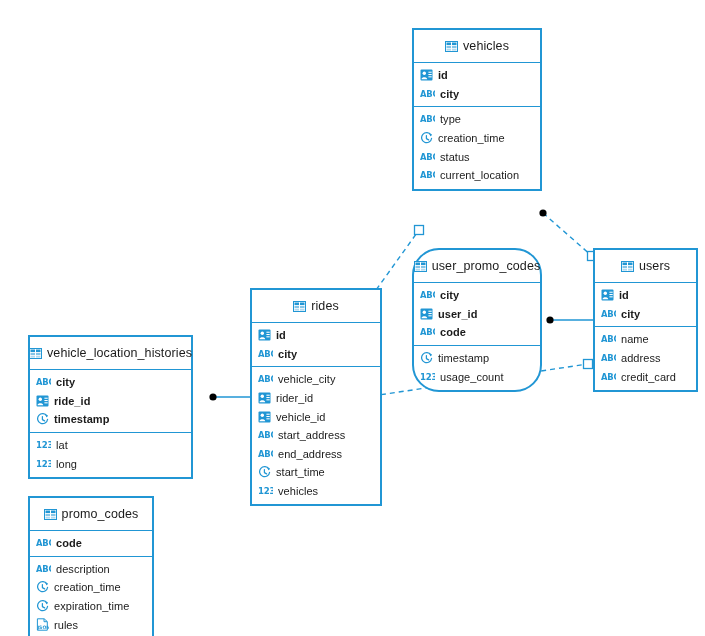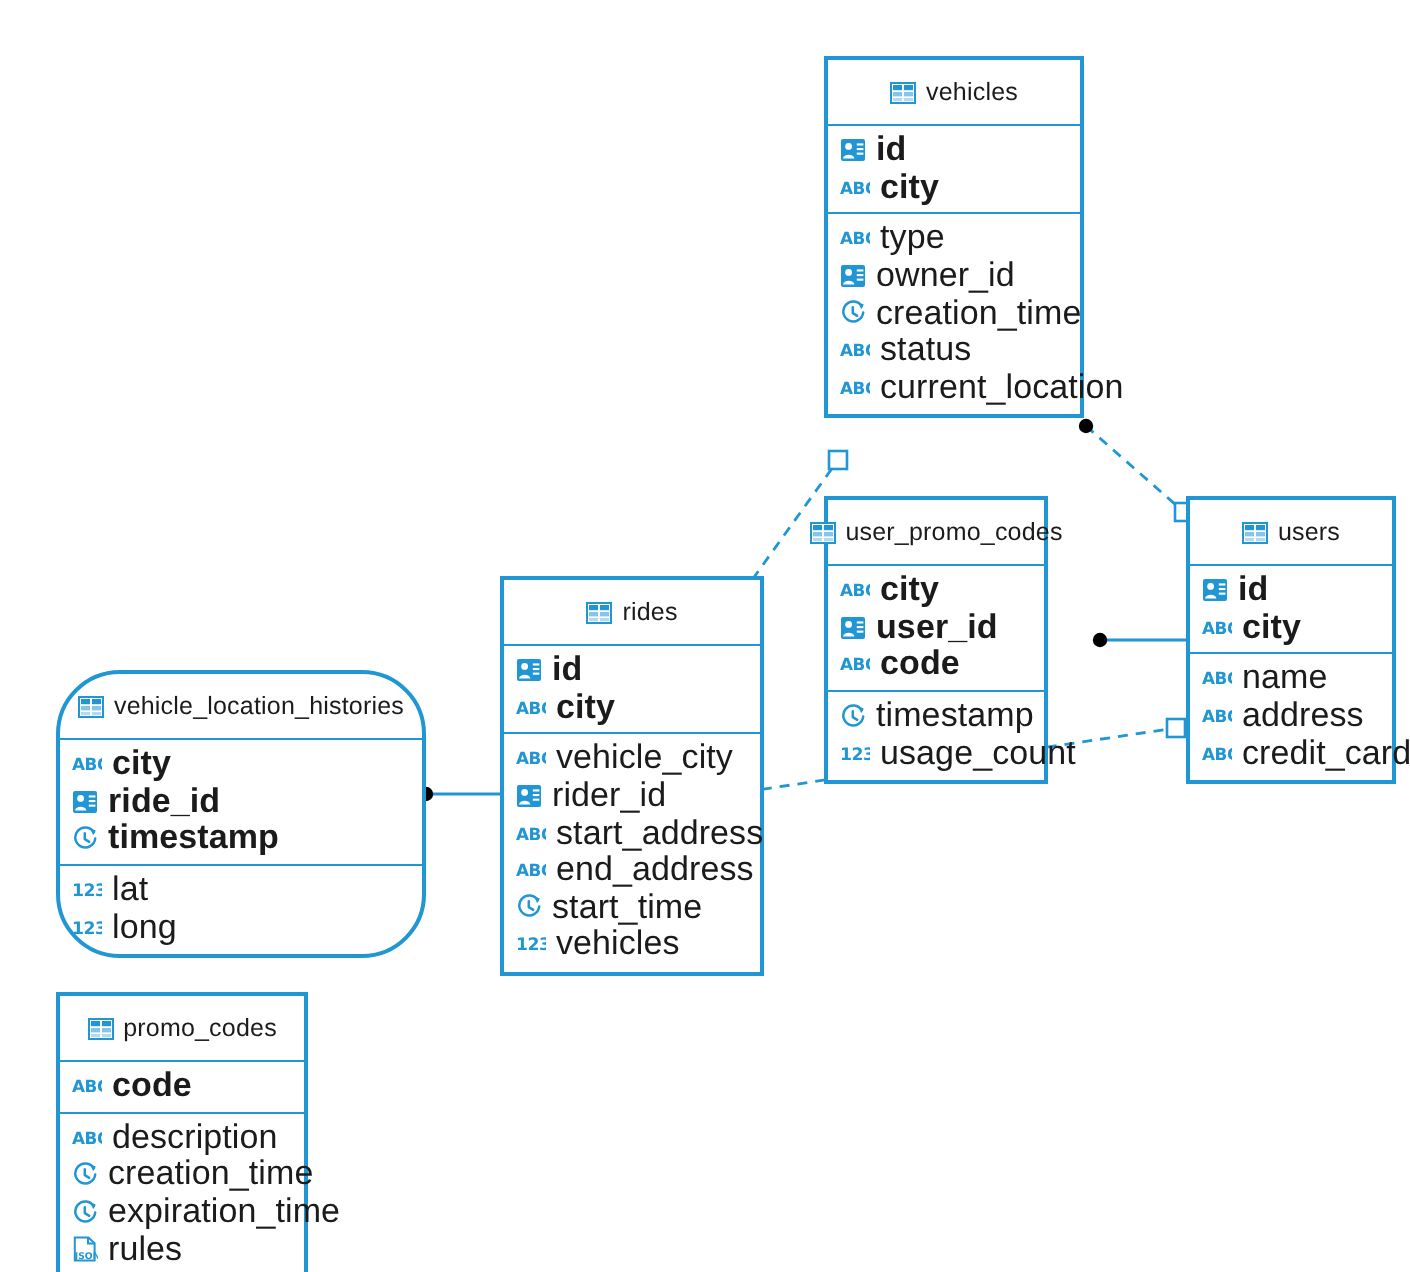--- a/index.html
+++ b/index.html
@@ -29,21 +29,21 @@
   }
   .tbl-title{
     font-size:12.5px;color:#1b1b1b;white-space:nowrap;letter-spacing:.1px;
   }
   .pk-section{border-bottom:1px solid #2196d4;padding:3px 0 3px 0;}
   .col-section{padding:3px 0 4px 0;}
   .col-row{
     display:flex;align-items:center;gap:5px;
     height:18.6px;padding:0 6px;box-sizing:border-box;
   }
-  .col-name{font-size:17px;color:#1b1b1b;white-space:nowrap;letter-spacing:.05px;}
+  .col-name{font-size:11px;color:#1b1b1b;white-space:nowrap;letter-spacing:.05px;}
   .col-row.pk .col-name{font-weight:bold;}
 
   
   .ico{flex:0 0 auto;display:inline-block;line-height:0;}
   .ico svg{display:block;}
 </style>
 </head>
 <body>
 
 <div id="canvas">
@@ -116,33 +116,20 @@
         <div class="col-row">
           <span class="ico">
             <svg width="15" height="10" viewBox="0 0 15 10">
         <text x="0" y="8.2" font-family="DejaVu Sans, sans-serif" font-size="8.4" font-weight="bold" fill="#2196d4" letter-spacing="-0.2">ABC</text>
       </svg>
           </span>
           <span class="col-name">type</span>
         </div>
         <div class="col-row">
           <span class="ico">
-            <svg width="13" height="12" viewBox="0 0 13 12">
-        <rect x="0.5" y="0.5" width="12" height="11" rx="1" fill="#2196d4"></rect>
-        <circle cx="4.3" cy="4.2" r="1.7" fill="#ffffff"></circle>
-        <path d="M1.5 10.2 C1.8 7.7 6.9 7.7 7.2 10.2 Z" fill="#ffffff"></path>
-        <rect x="8.4" y="2.7" width="3.3" height="1.05" fill="#ffffff"></rect>
-        <rect x="8.4" y="5.0" width="3.3" height="1.05" fill="#ffffff"></rect>
-        <rect x="8.4" y="7.3" width="3.3" height="1.05" fill="#ffffff"></rect>
-      </svg>
-          </span>
-          <span class="col-name">owner_id</span>
-        </div>
-        <div class="col-row">
-          <span class="ico">
             <svg width="13" height="13" viewBox="0 0 13 13">
         <path d="M10.9 3.1 A5 5 0 1 0 11.6 6.3" fill="none" stroke="#2196d4" stroke-width="1.25" stroke-linecap="round"></path>
         <path d="M9.1 1.2 L11.9 2.2 L10.6 4.6 Z" fill="#2196d4"></path>
         <path d="M6.4 3.6 L6.4 6.6 L8.6 7.9" fill="none" stroke="#2196d4" stroke-width="1.25" stroke-linecap="round" stroke-linejoin="round"></path>
       </svg>
           </span>
           <span class="col-name">creation_time</span>
         </div>
         <div class="col-row">
           <span class="ico">
@@ -155,21 +142,21 @@
         <div class="col-row">
           <span class="ico">
             <svg width="15" height="10" viewBox="0 0 15 10">
         <text x="0" y="8.2" font-family="DejaVu Sans, sans-serif" font-size="8.4" font-weight="bold" fill="#2196d4" letter-spacing="-0.2">ABC</text>
       </svg>
           </span>
           <span class="col-name">current_location</span>
         </div>
       </div>
     </div>
-    <div class="table-node" style="left: 412px; top: 248px; width: 112px;">
+    <div class="table-node" style="left: 412px; top: 248px; width: 130px; border-radius: 27px;">
       <div class="tbl-header">
         <span class="ico">
           <svg width="13" height="13" viewBox="0 0 13 13">
         <rect x="0.5" y="1.5" width="12" height="10" fill="#ffffff" stroke="#2196d4" stroke-width="1"></rect>
         <rect x="1.5" y="2.5" width="4.5" height="2.6" fill="#2196d4"></rect>
         <rect x="7" y="2.5" width="4.5" height="2.6" fill="#2196d4"></rect>
         <rect x="1.5" y="6" width="4.5" height="2.2" fill="#2196d4" opacity="0.55"></rect>
         <rect x="7" y="6" width="4.5" height="2.2" fill="#2196d4" opacity="0.55"></rect>
         <rect x="1.5" y="9" width="4.5" height="1.6" fill="#2196d4" opacity="0.35"></rect>
         <rect x="7" y="9" width="4.5" height="1.6" fill="#2196d4" opacity="0.35"></rect>
@@ -349,20 +336,33 @@
         <path d="M1.5 10.2 C1.8 7.7 6.9 7.7 7.2 10.2 Z" fill="#ffffff"></path>
         <rect x="8.4" y="2.7" width="3.3" height="1.05" fill="#ffffff"></rect>
         <rect x="8.4" y="5.0" width="3.3" height="1.05" fill="#ffffff"></rect>
         <rect x="8.4" y="7.3" width="3.3" height="1.05" fill="#ffffff"></rect>
       </svg>
           </span>
           <span class="col-name">rider_id</span>
         </div>
         <div class="col-row">
           <span class="ico">
+            <svg width="13" height="12" viewBox="0 0 13 12">
+        <rect x="0.5" y="0.5" width="12" height="11" rx="1" fill="#2196d4"></rect>
+        <circle cx="4.3" cy="4.2" r="1.7" fill="#ffffff"></circle>
+        <path d="M1.5 10.2 C1.8 7.7 6.9 7.7 7.2 10.2 Z" fill="#ffffff"></path>
+        <rect x="8.4" y="2.7" width="3.3" height="1.05" fill="#ffffff"></rect>
+        <rect x="8.4" y="5.0" width="3.3" height="1.05" fill="#ffffff"></rect>
+        <rect x="8.4" y="7.3" width="3.3" height="1.05" fill="#ffffff"></rect>
+      </svg>
+          </span>
+          <span class="col-name">vehicle_id</span>
+        </div>
+        <div class="col-row">
+          <span class="ico">
             <svg width="15" height="10" viewBox="0 0 15 10">
         <text x="0" y="8.2" font-family="DejaVu Sans, sans-serif" font-size="8.4" font-weight="bold" fill="#2196d4" letter-spacing="-0.2">ABC</text>
       </svg>
           </span>
           <span class="col-name">start_address</span>
         </div>
         <div class="col-row">
           <span class="ico">
             <svg width="15" height="10" viewBox="0 0 15 10">
         <text x="0" y="8.2" font-family="DejaVu Sans, sans-serif" font-size="8.4" font-weight="bold" fill="#2196d4" letter-spacing="-0.2">ABC</text>
@@ -383,21 +383,21 @@
         <div class="col-row">
           <span class="ico">
             <svg width="15" height="10" viewBox="0 0 15 10">
         <text x="0" y="8.2" font-family="DejaVu Sans, sans-serif" font-size="8.6" font-weight="bold" fill="#2196d4" letter-spacing="-0.2">123</text>
       </svg>
           </span>
           <span class="col-name">vehicles</span>
         </div>
       </div>
     </div>
-    <div class="table-node" style="left: 28px; top: 335px; width: 185px; border-radius: 32px;">
+    <div class="table-node" style="left: 28px; top: 335px; width: 165px;">
       <div class="tbl-header">
         <span class="ico">
           <svg width="13" height="13" viewBox="0 0 13 13">
         <rect x="0.5" y="1.5" width="12" height="10" fill="#ffffff" stroke="#2196d4" stroke-width="1"></rect>
         <rect x="1.5" y="2.5" width="4.5" height="2.6" fill="#2196d4"></rect>
         <rect x="7" y="2.5" width="4.5" height="2.6" fill="#2196d4"></rect>
         <rect x="1.5" y="6" width="4.5" height="2.2" fill="#2196d4" opacity="0.55"></rect>
         <rect x="7" y="6" width="4.5" height="2.2" fill="#2196d4" opacity="0.55"></rect>
         <rect x="1.5" y="9" width="4.5" height="1.6" fill="#2196d4" opacity="0.35"></rect>
         <rect x="7" y="9" width="4.5" height="1.6" fill="#2196d4" opacity="0.35"></rect>

